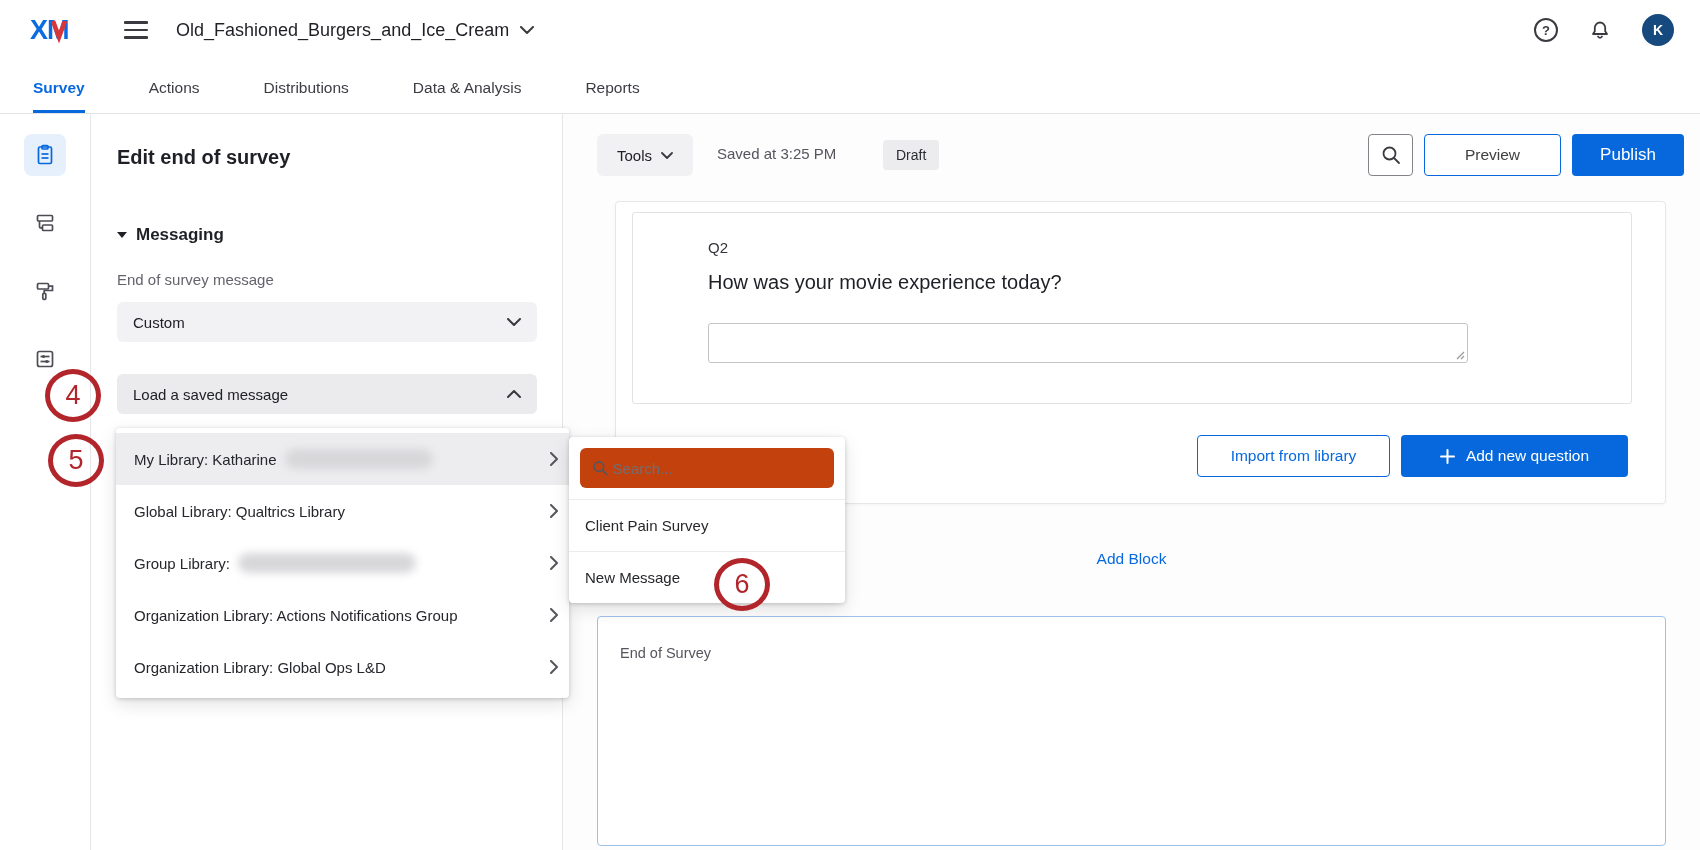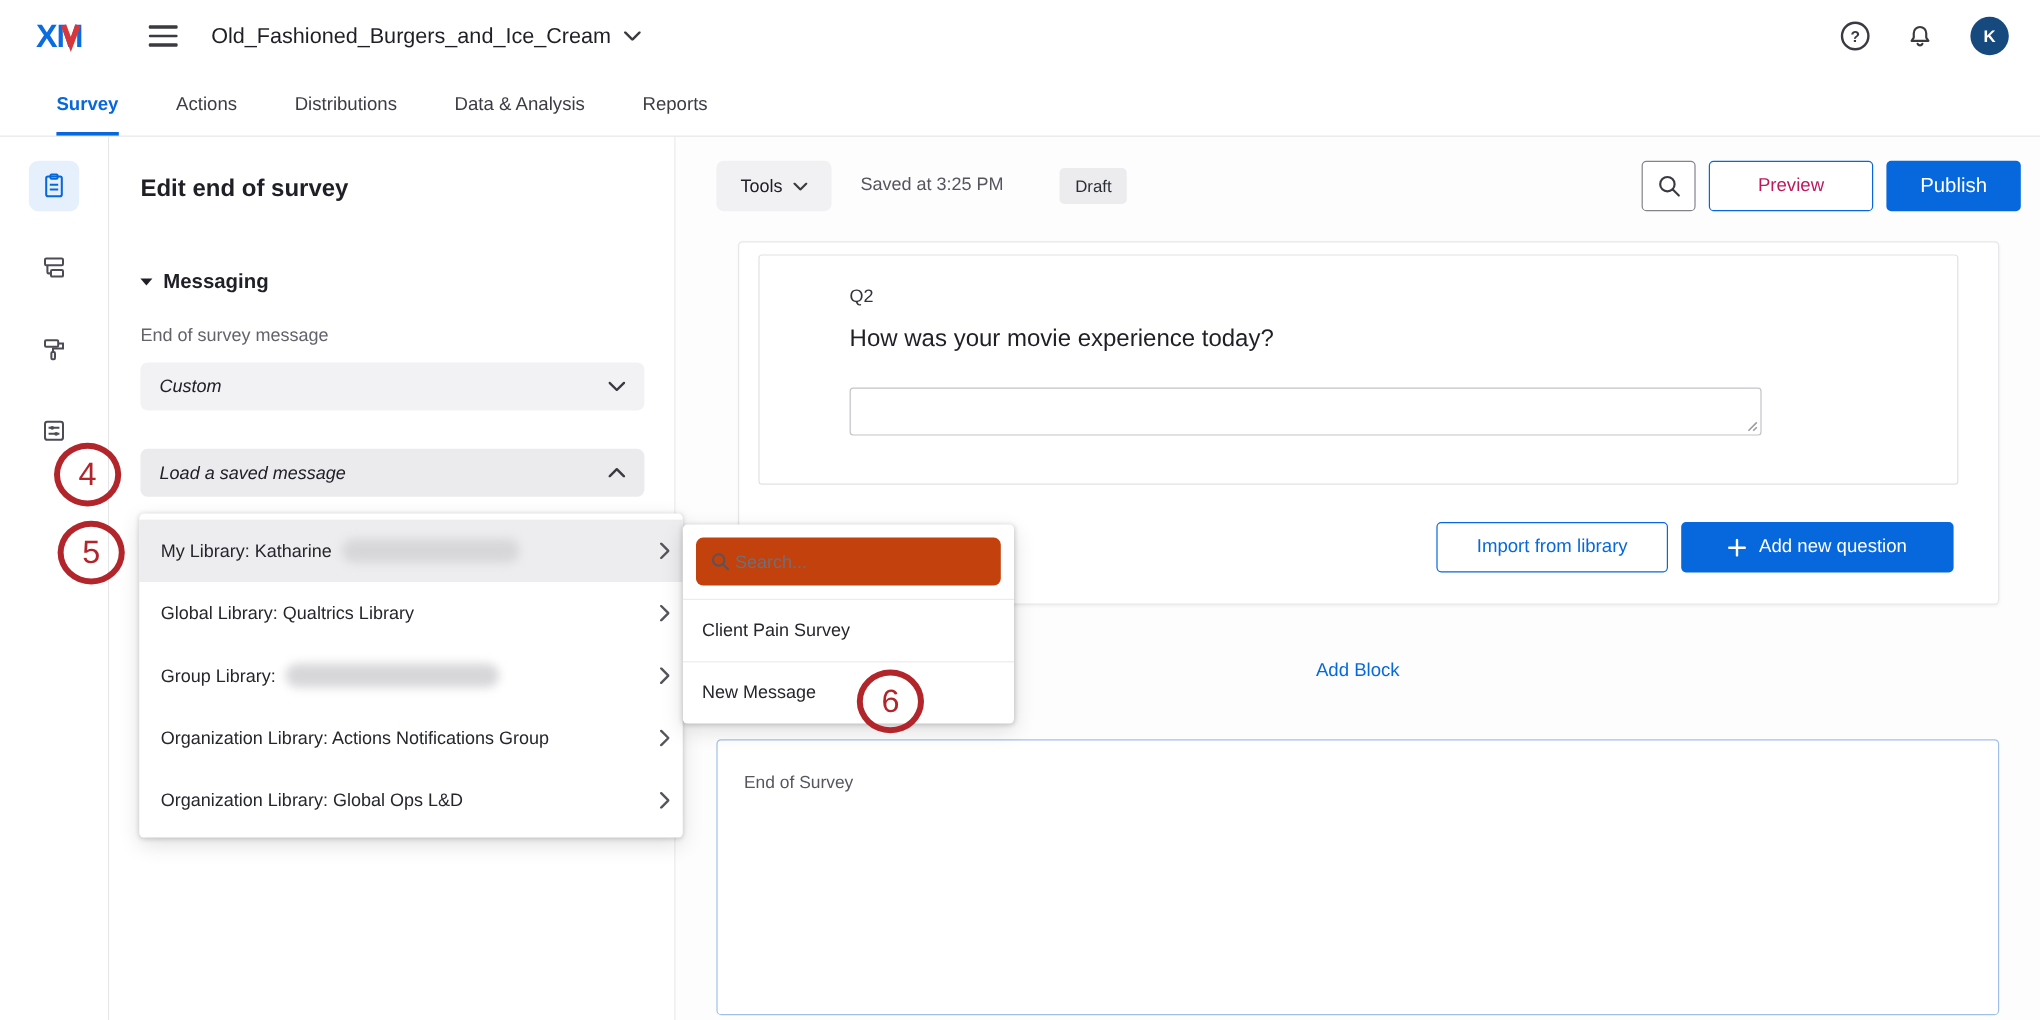--- a/index.html
+++ b/index.html
@@ -12,38 +12,38 @@
   
   .header { height:60px; display:flex; align-items:center; padding:0 26px 0 30px; background:#fff; }
   .hamburger { margin-left:40px; display:flex; flex-direction:column; gap:5px; cursor:pointer; }
   .hamburger span { width:24px; height:2.5px; background:#3a3a40; border-radius:1px; }
   .title-wrap { margin-left:28px; display:flex; align-items:center; gap:11px; font-size:18px; color:#1f2026; cursor:pointer; }
   .header-right { margin-left:auto; display:flex; align-items:center; gap:30px; }
   .help-btn { width:24px; height:24px; border:2px solid #3a3a40; border-radius:50%; display:flex; align-items:center; justify-content:center; font-size:13px; font-weight:bold; color:#3a3a40; cursor:pointer; }
   .avatar { width:32px; height:32px; border-radius:50%; background:#164a7e; color:#fff; font-size:14px; font-weight:bold; display:flex; align-items:center; justify-content:center; cursor:pointer; }
 
   
-  .nav { height:54px; border-bottom:1px solid #e3e3e6; display:flex; align-items:flex-end; padding-left:47px; gap:48px; background:#fff; }
+  .nav { height:54px; border-bottom:1px solid #e3e3e6; display:flex; align-items:flex-end; padding-left:33px; gap:64px; background:#fff; }
   .tab { position:relative; padding-bottom:16px; font-size:15.5px; color:#3c3c44; cursor:pointer; }
   .tab.active { color:#0768dd; font-weight:bold; }
   .tab.active::after { content:""; position:absolute; left:0; right:0; bottom:0; height:3px; background:#0768dd; }
 
   
   .body { display:flex; height:736px;justify-content:space-between; }
   .rail { width:91px; border-right:1px solid #e6e6e8; display:flex; flex-direction:column; align-items:center; padding-top:20px; gap:26px; background:#fff; }
   .rail-btn { width:42px; height:42px; border-radius:8px; display:flex; align-items:center; justify-content:center; color:#4c4c54; cursor:pointer; }
   .rail-btn.active { background:#e6effc; color:#0768dd; }
 
   
   .panel { width:472px; border-right:1px solid #e6e6e8; position:relative; padding:32px 26px 0 26px; background:#fff; }
   .panel-title { font-size:20px; font-weight:600; color:#1f2026; margin:0 0 56px; }
   .section-head { display:flex; align-items:center; gap:9px; font-size:17px; font-weight:bold; color:#1f2026; margin-bottom:26px; cursor:pointer; }
   .caret-down { width:0; height:0; border-left:5px solid transparent; border-right:5px solid transparent; border-top:6px solid #202128; }
   .field-label { font-size:15px; color:#63636b; margin-bottom:14px; }
-  .select { width:420px; height:40px; background:#f2f2f4; border-radius:6px; display:flex; align-items:center; justify-content:space-between; padding:0 16px; font-size:15px; color:#202128; cursor:pointer;font-style:italic; }
+  .select { width:420px; height:40px; background:#f2f2f4; border-radius:6px; display:flex; align-items:center; justify-content:space-between; padding:0 16px; font-size:15px; color:#202128; cursor:pointer; }
   .select.open { background:#ebebee; margin-top:32px; }
 
   .menu { position:absolute; left:25px; top:314px; width:453px; background:#fff; border-radius:4px;
           box-shadow:0 1px 4px rgba(0,0,0,0.18), 0 6px 18px rgba(0,0,0,0.12); padding:5px 0; z-index:40; }
   .menu-item { height:52px; display:flex; align-items:center; justify-content:space-between; padding:0 11px 0 18px; font-size:15px; color:#26272c; cursor:pointer; }
   .menu-item.highlighted { background:#ededef; }
   .mi-left { display:flex; align-items:center; }
   .redact { display:inline-block; height:20px; border-radius:10px; background:#d7d7da; filter:blur(4px); margin-left:8px; }
   .redact.w1 { width:148px; }
   .redact.w2 { width:178px; }
@@ -58,21 +58,21 @@
   
   .main { flex:1; position:relative; background:#fdfdfe; }
   .tools-btn { position:absolute; left:34px; top:20px; width:96px; height:42px; background:#f1f1f3; border-radius:6px;
                display:flex; align-items:center; justify-content:center; gap:9px; font-size:15px; color:#202128; cursor:pointer; }
   .saved-text { position:absolute; left:154px; top:31px; font-size:15px; color:#55555e; }
   .draft-badge { position:absolute; left:320px; top:26px; height:30px; padding:0 13px; background:#ececef; border-radius:4px;
                  display:flex; align-items:center; font-size:14px; color:#2c2d33; }
   .search-btn { position:absolute; right:287px; top:20px; width:45px; height:42px; border:1px solid #83838a; border-radius:4px;
                 background:#fff; display:flex; align-items:center; justify-content:center; cursor:pointer; }
   .preview-btn { position:absolute; right:139px; top:20px; width:137px; height:42px; border:1px solid #0768dd; border-radius:4px;
-                 background:#fff; color:#be185d; font-size:15.5px; display:flex; align-items:center; justify-content:center; cursor:pointer; }
+                 background:#fff; color:#404040; font-size:15.5px; display:flex; align-items:center; justify-content:center; cursor:pointer; }
   .publish-btn { position:absolute; right:16px; top:20px; width:112px; height:42px; background:#0768dd; border:none; border-radius:4px;
                  color:#fff; font-size:17px; display:flex; align-items:center; justify-content:center; cursor:pointer;margin-left:10px; }
 
   .block-container { position:absolute; left:52px; top:87px; width:1051px; height:303px; background:#fff;
                      border:1px solid #e7e7e9; border-radius:4px; box-shadow:0 1px 3px rgba(0,0,0,0.04);padding-left:20px; }
   .question-card { position:absolute; left:16px; top:10px; width:1000px; height:192px; border:1px solid #e2e2e4; border-radius:3px; background:#fff; }
   .q-id { position:absolute; left:75px; top:26px; font-size:15px; color:#33343b; }
   .q-text { position:absolute; left:75px; top:58px; font-size:20px; color:#1f2026; cursor:text; }
   .q-input { position:absolute; left:75px; top:110px; width:760px; height:40px; border:1px solid #c3c3c8; border-radius:3px; background:#fff; cursor:text; }
   .resize-handle { position:absolute; right:2px; bottom:2px; }

